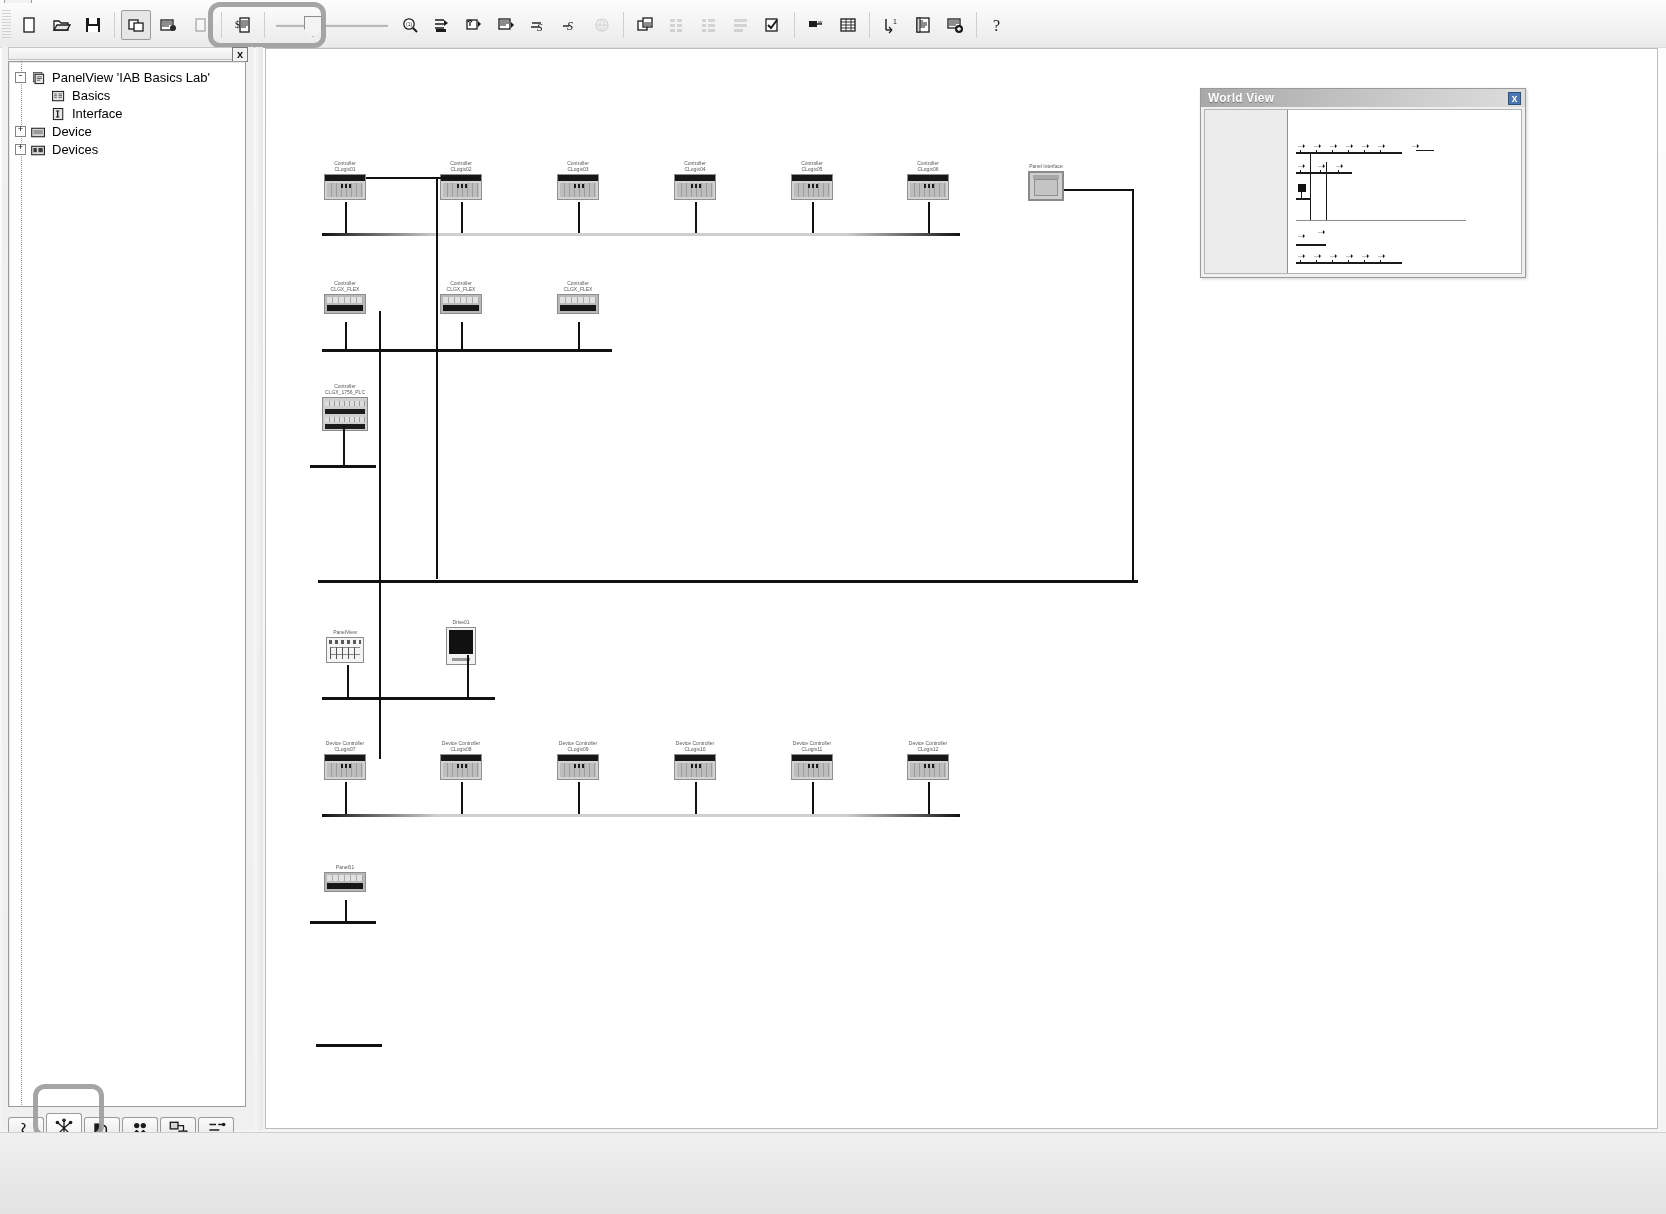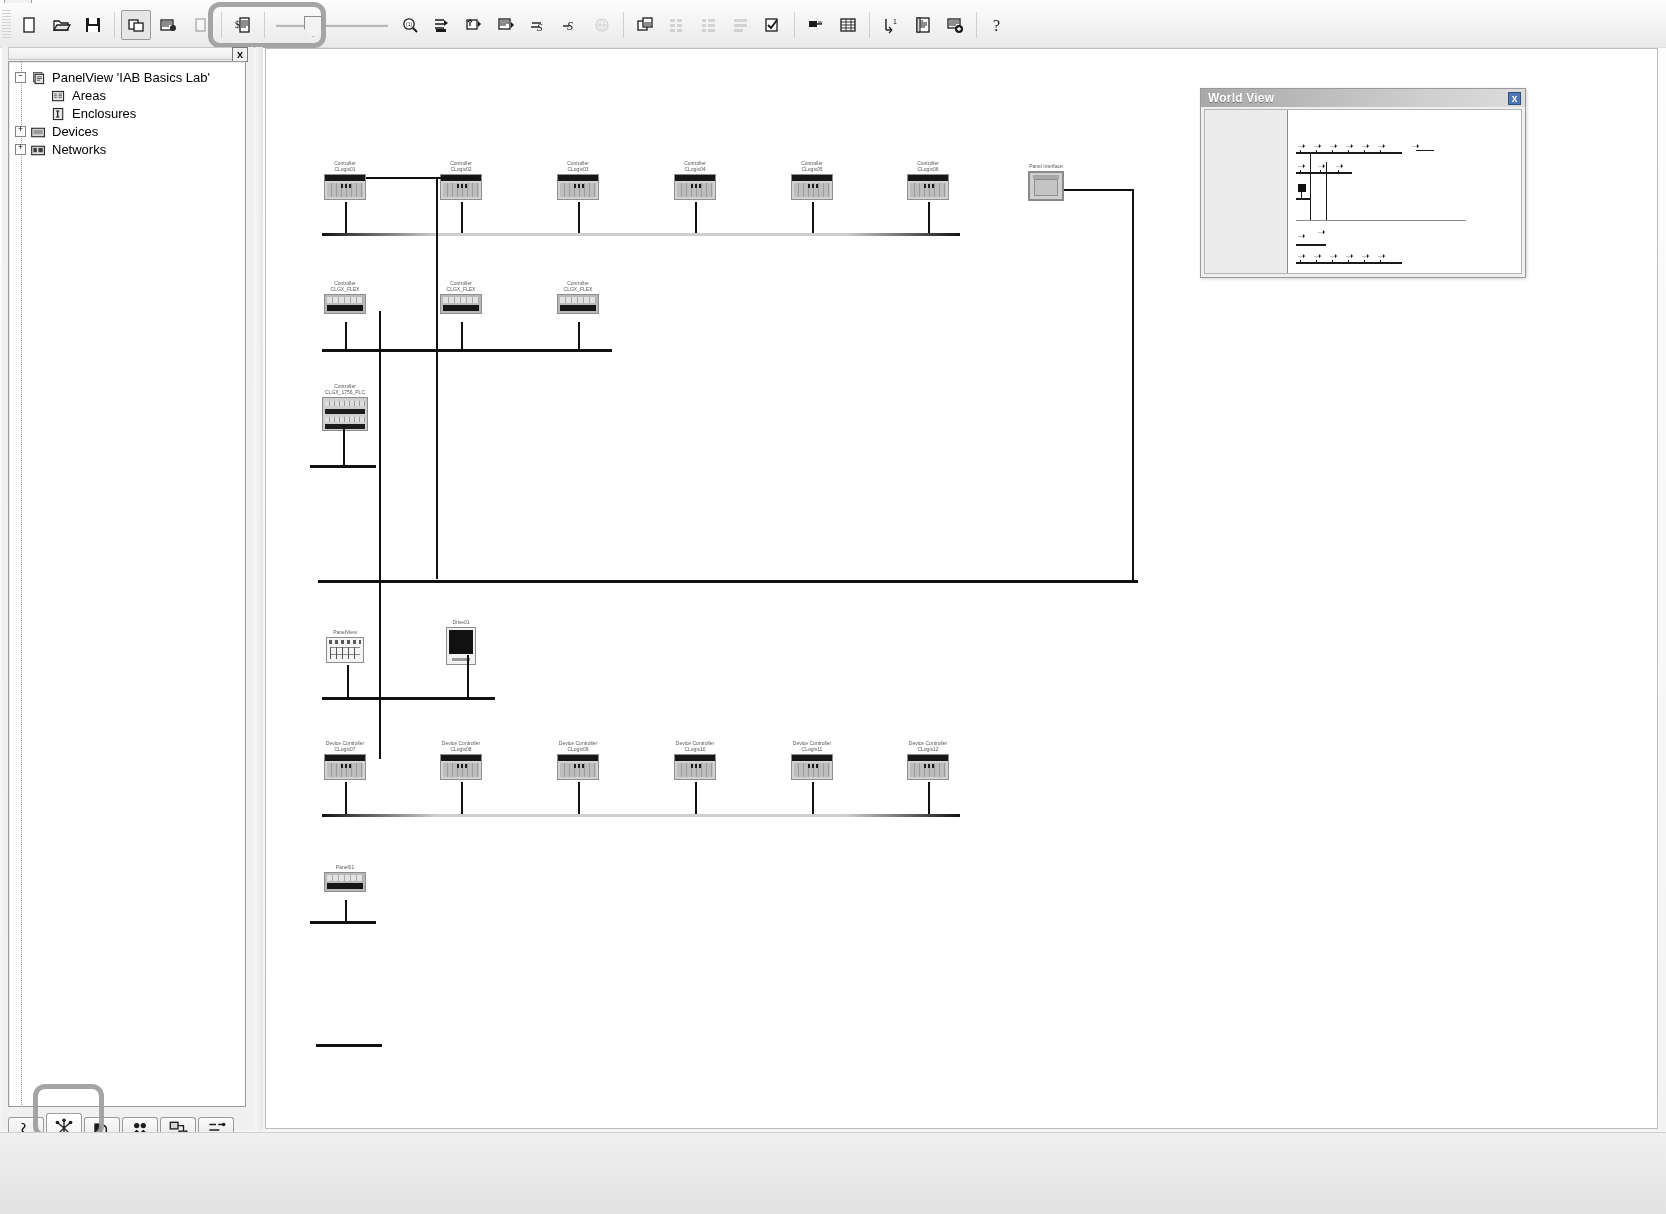--- a/index.html
+++ b/index.html
@@ -441,47 +441,47 @@
                 <path d="M8 8h6M8 10h6M8 12h4" stroke="#4a4a4a" stroke-width="1"></path>
               </svg></span>
             <span>PanelView 'IAB Basics Lab'</span>
           </div>
           <div class="tnode" style="padding-left: 22px;">
             <span class="exp none"></span>
             <span class="ticon"><svg width="17" height="17" viewBox="0 0 20 20">
                 <rect x="3" y="4" width="13" height="11" fill="#e2e2e2" stroke="#1b1b1b" stroke-width="1.2"></rect>
                 <path d="M5 7h3M5 9h3M5 11h3M10 7h4M10 9h4M10 11h4" stroke="#4a4a4a" stroke-width="1"></path>
               </svg></span>
-            <span>Areas</span>
+            <span>Basics</span>
           </div>
           <div class="tnode" style="padding-left: 22px;">
             <span class="exp none"></span>
             <span class="ticon"><svg width="17" height="17" viewBox="0 0 20 20">
                 <rect x="4" y="3" width="11" height="13" fill="#e8e8e8" stroke="#1b1b1b" stroke-width="1.2"></rect>
                 <path d="M9 6v7" stroke="#1b1b1b" stroke-width="1.6"></path>
                 <path d="M7 6h4M7 13h4" stroke="#1b1b1b" stroke-width="1.2"></path>
               </svg></span>
-            <span>Enclosures</span>
+            <span>Interface</span>
           </div>
           <div class="tnode" style="padding-left: 0px;">
             <span class="exp">+</span>
             <span class="ticon"><svg width="17" height="17" viewBox="0 0 20 20">
                 <rect x="2" y="5" width="15" height="10" fill="#d6d6d6" stroke="#1b1b1b" stroke-width="1.2"></rect>
                 <rect x="4" y="7" width="11" height="5" fill="#9a9a9a"></rect>
               </svg></span>
-            <span>Devices</span>
+            <span>Device</span>
           </div>
           <div class="tnode" style="padding-left: 0px;">
             <span class="exp">+</span>
             <span class="ticon"><svg width="17" height="17" viewBox="0 0 20 20">
                 <rect x="2" y="5" width="15" height="10" fill="#dcdcdc" stroke="#1b1b1b" stroke-width="1.2"></rect>
                 <rect x="4" y="7" width="4" height="5" fill="#3a3a3a"></rect>
                 <rect x="10" y="7" width="5" height="5" fill="#3a3a3a"></rect>
               </svg></span>
-            <span>Networks</span>
+            <span>Devices</span>
           </div>
         </div>
     </div>
     <div class="tabstrip" id="tabstrip">
         <div class="tab">
           <span><svg width="22" height="22" viewBox="0 0 20 20">
               <path d="M6 4c3 0 4 2 2 4s-2 3 0 4" fill="none" stroke="#1b1b1b" stroke-width="1.3"></path>
               <rect x="5" y="13" width="5" height="4" fill="#1b1b1b"></rect>
             </svg></span>
         </div>

